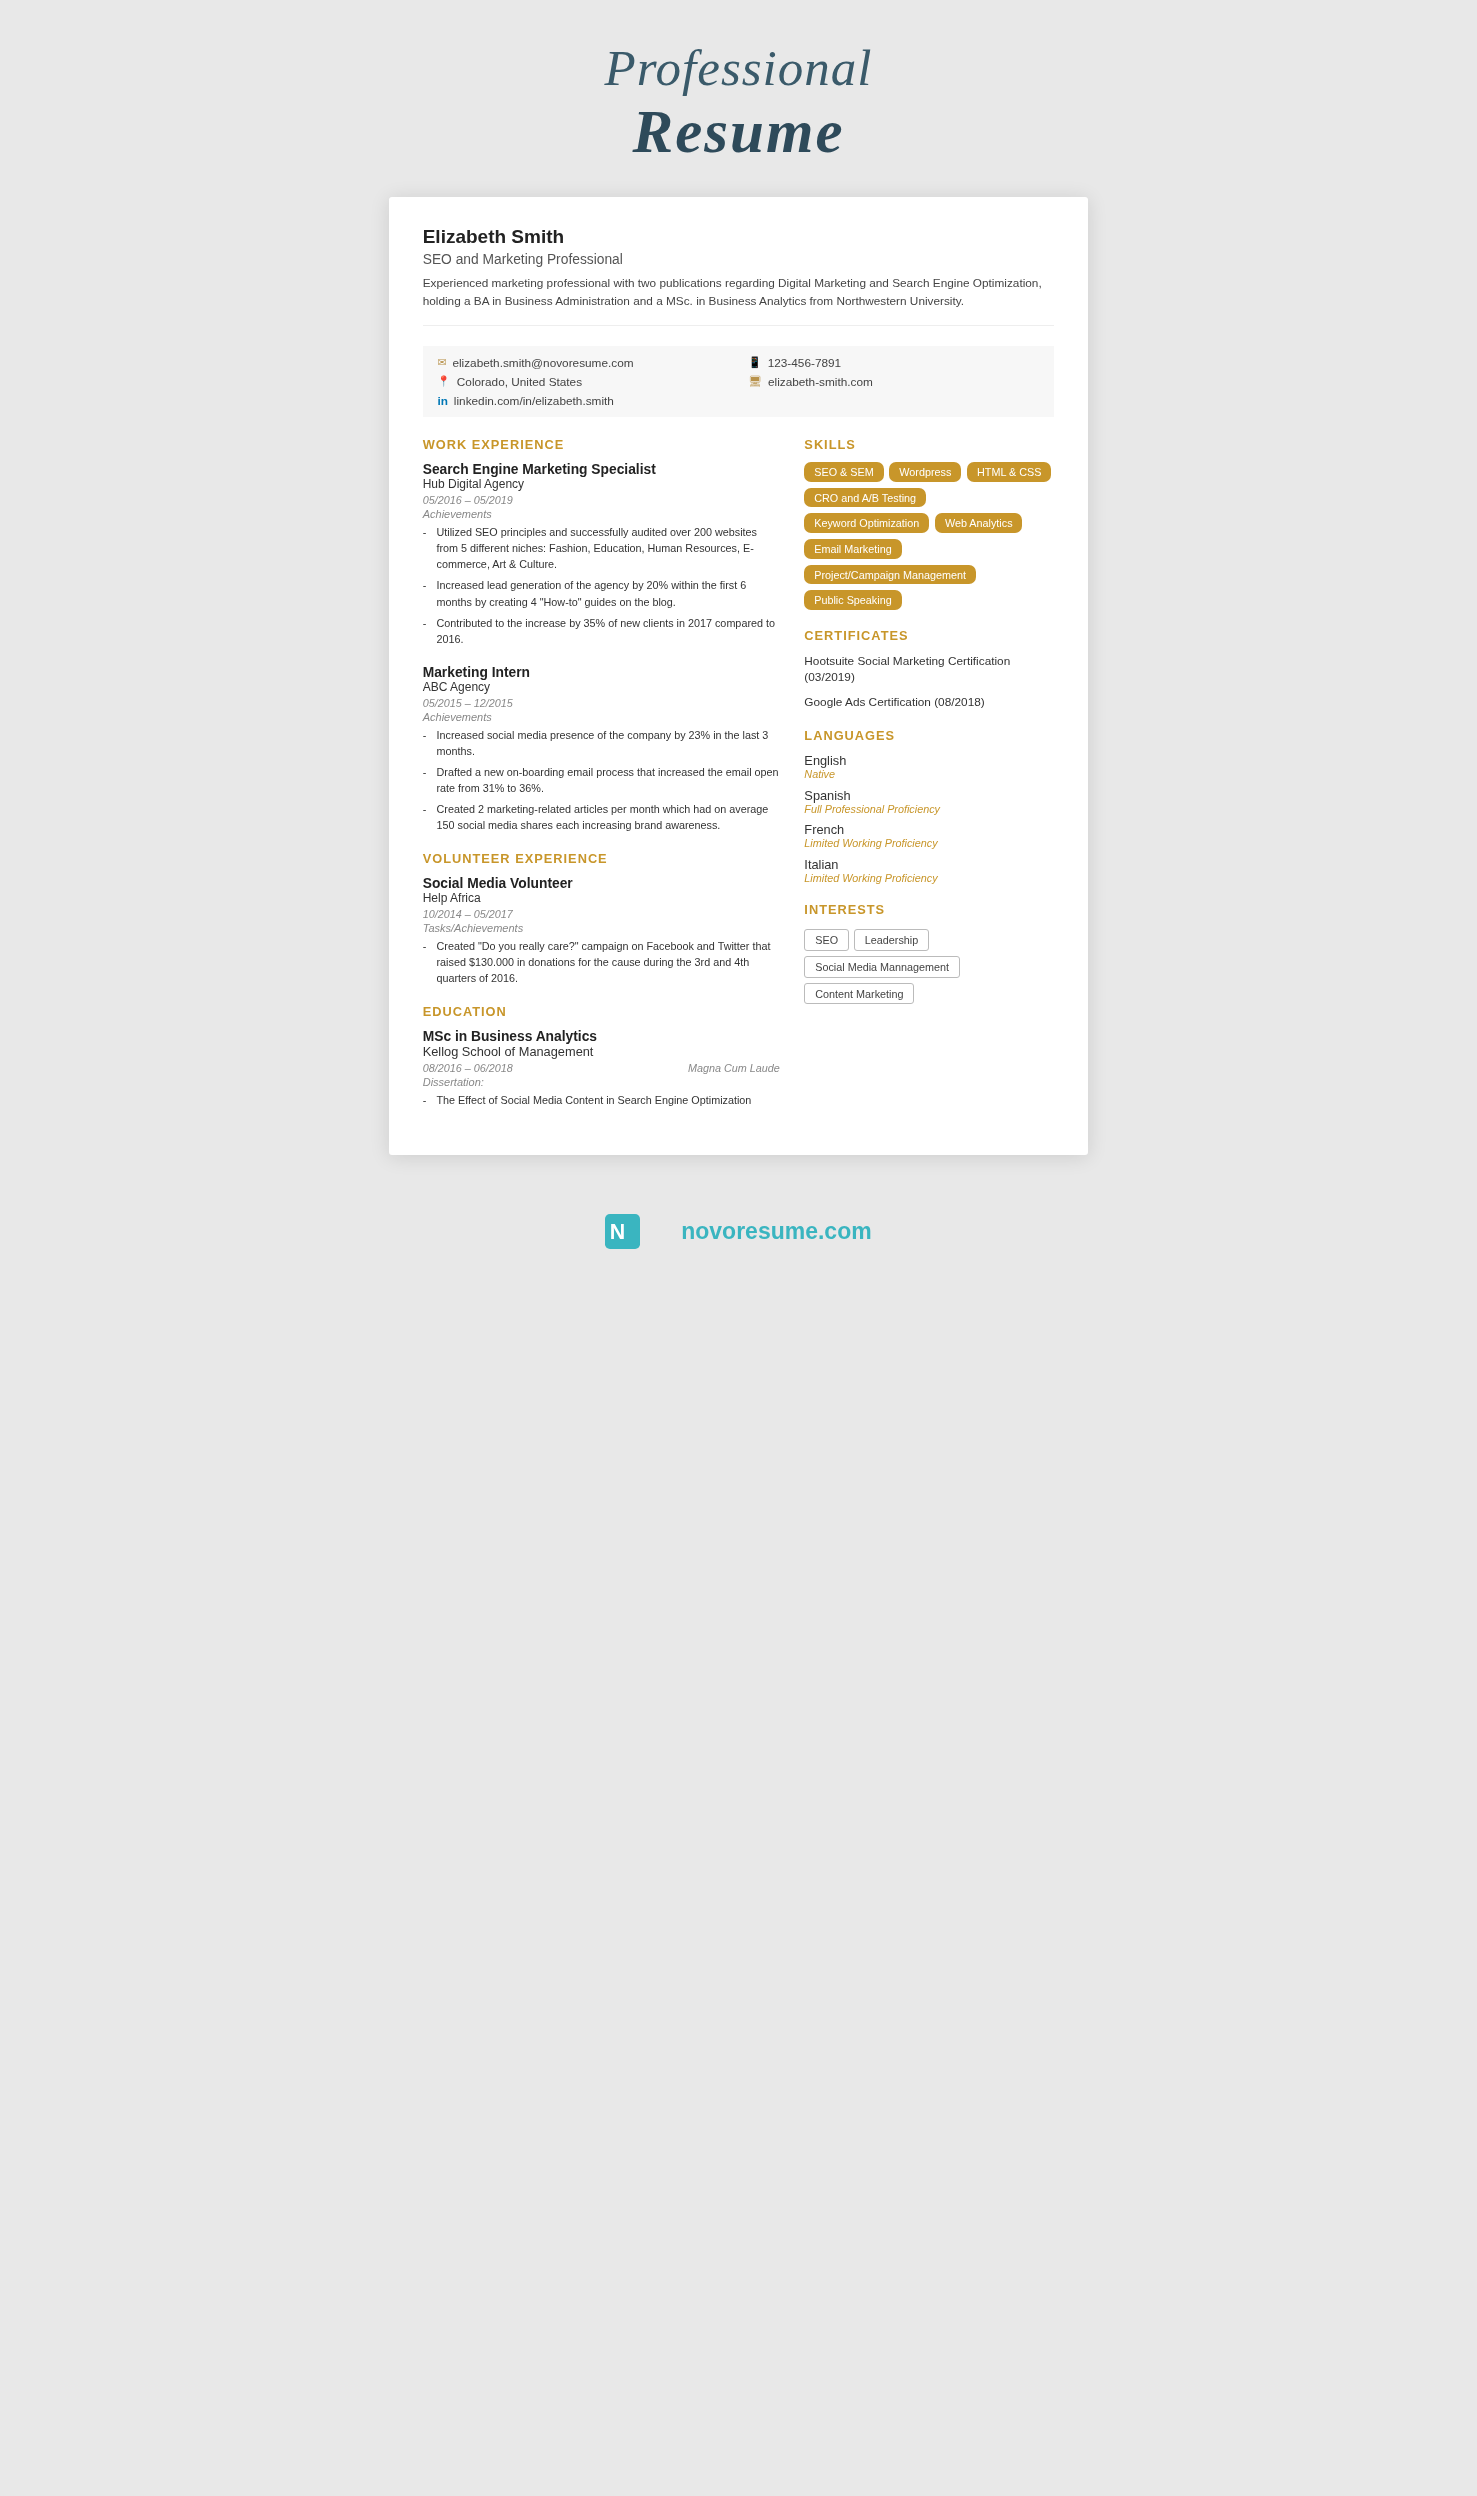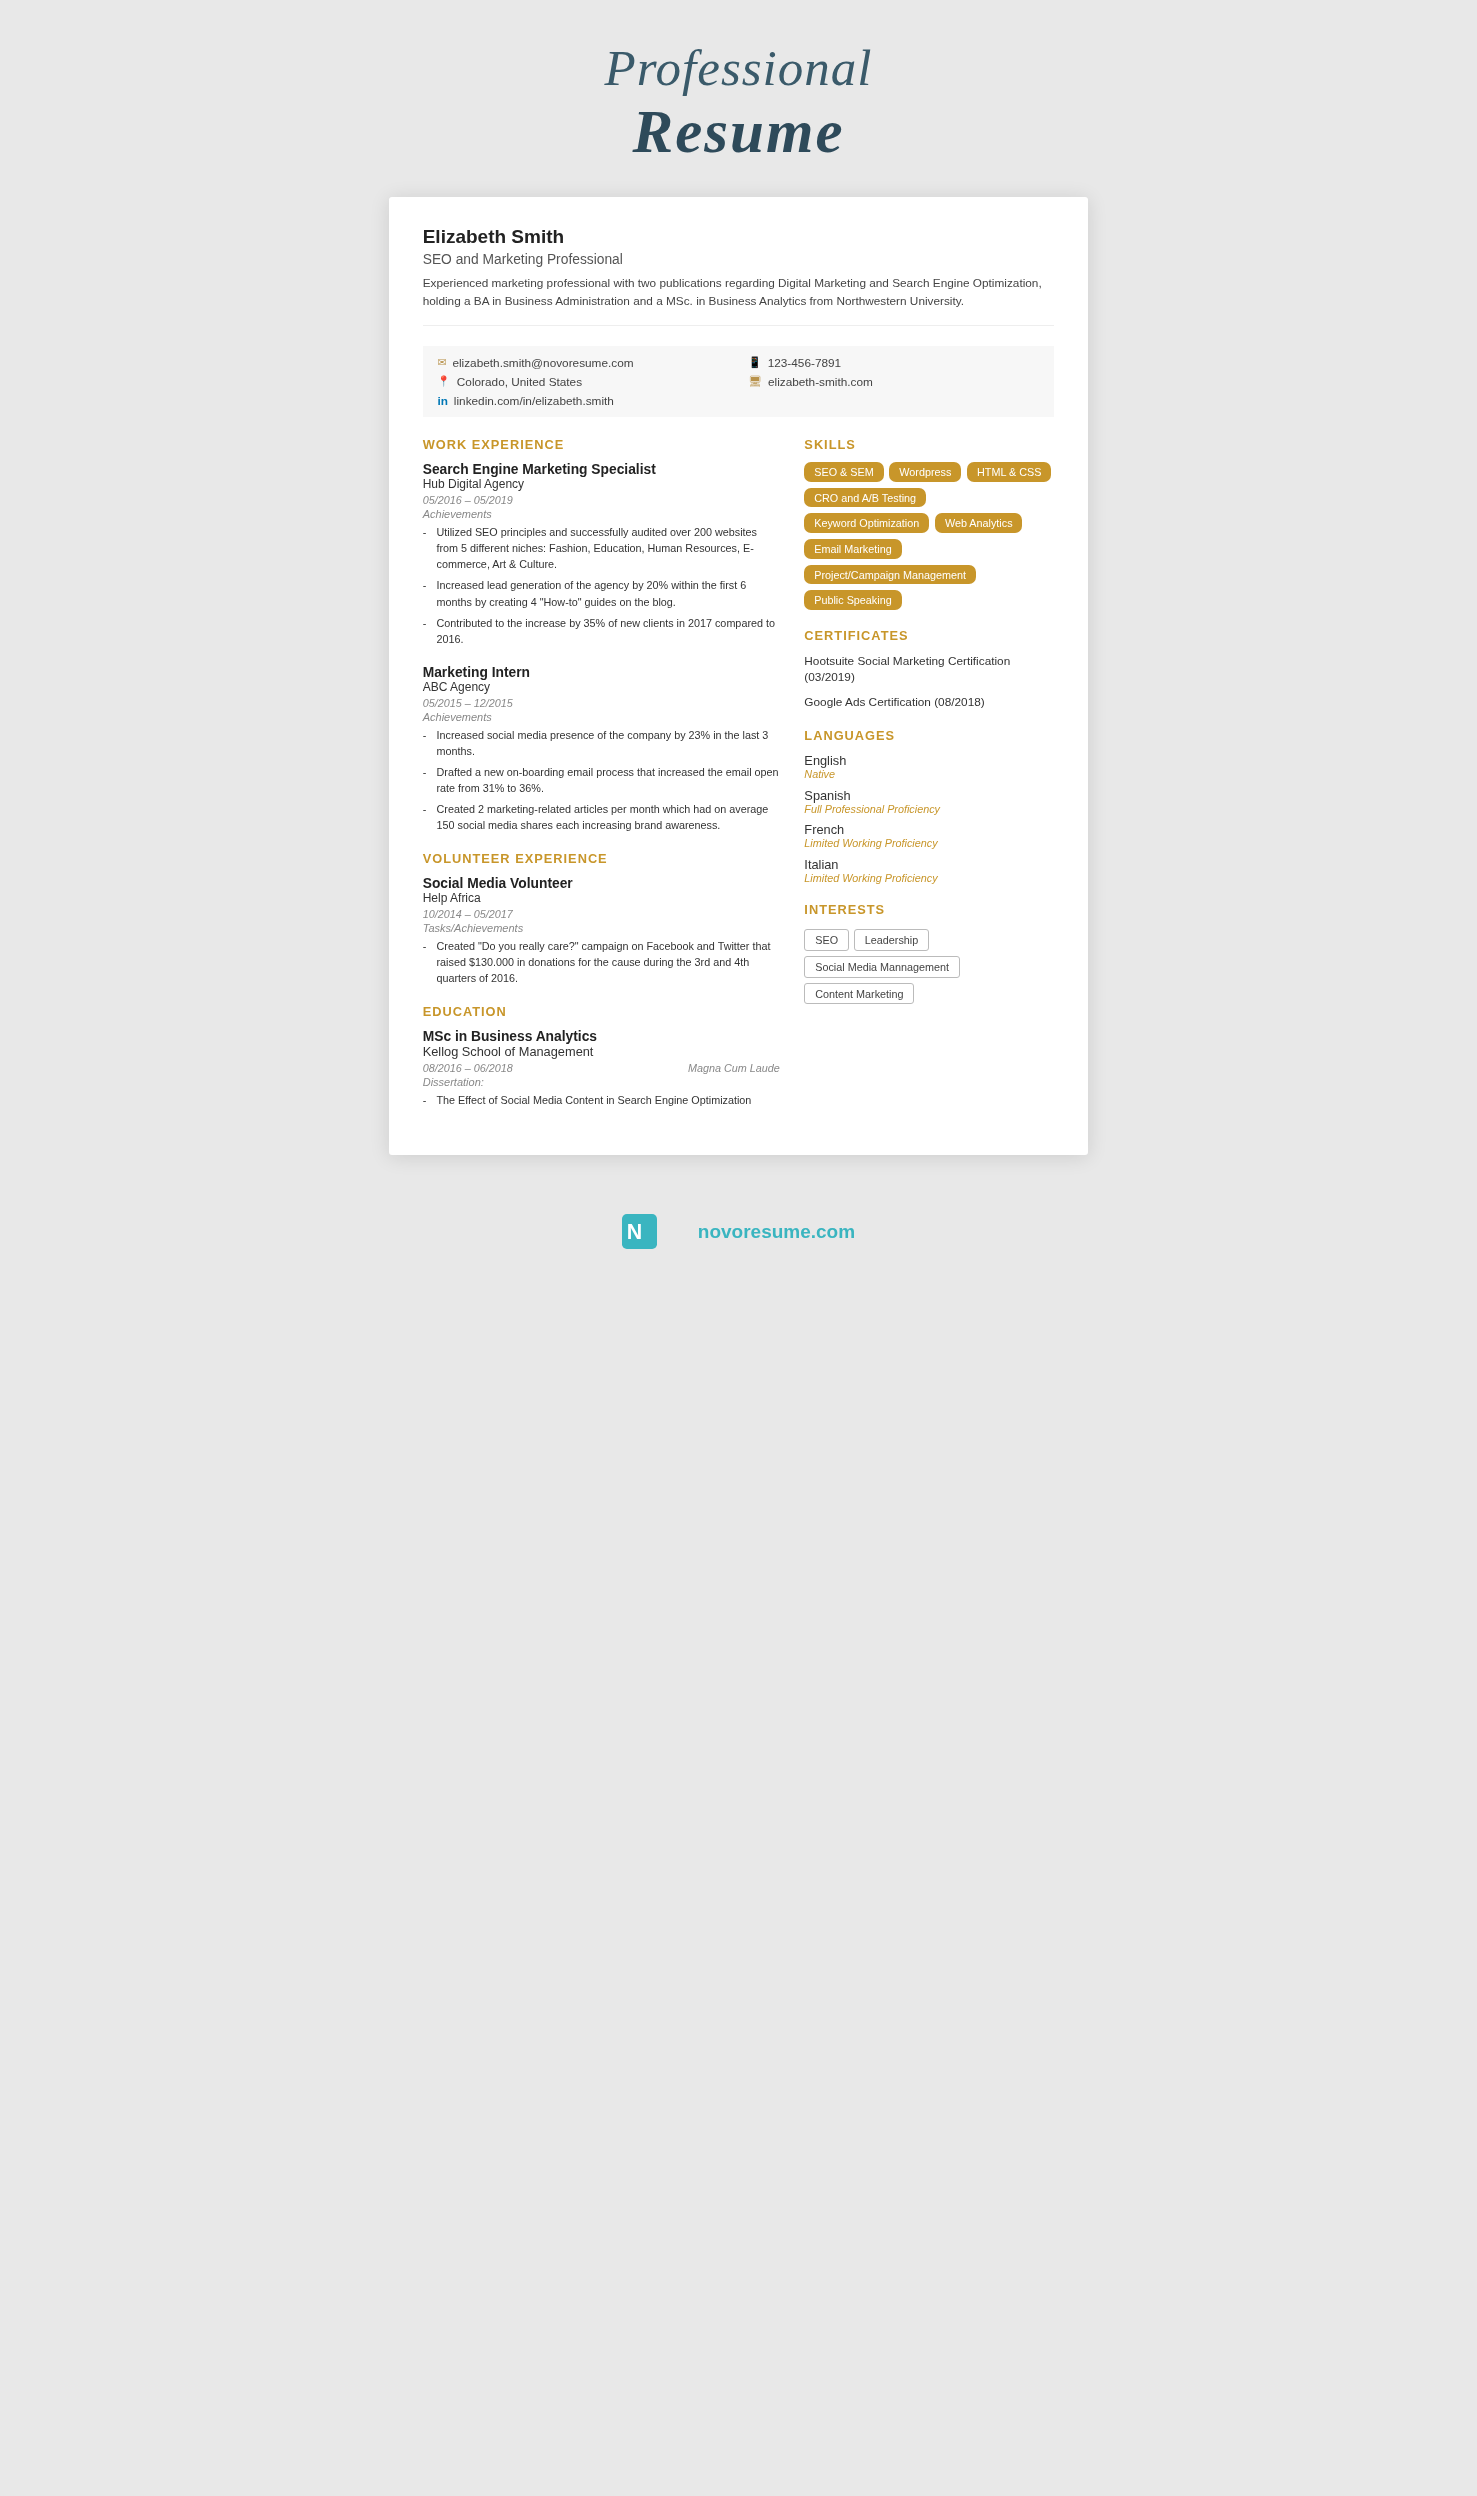--- a/index.html
+++ b/index.html
@@ -262,21 +262,21 @@
     .footer-logo {
       display: flex;
       align-items: center;
       gap: 7.9px;
     }
     .footer-n-icon {
       width: 35px;
       height: 35px;
     }
     .footer-domain {
-      font-size: 19px;
+      font-size: 23px;
       font-family: Arial, sans-serif;
       color: #3ab5c0;
       font-weight: 300;
       margin-left: 33px;
     }
     .footer-domain strong {
       font-weight: 700;
     }
   </style>
 </head>

